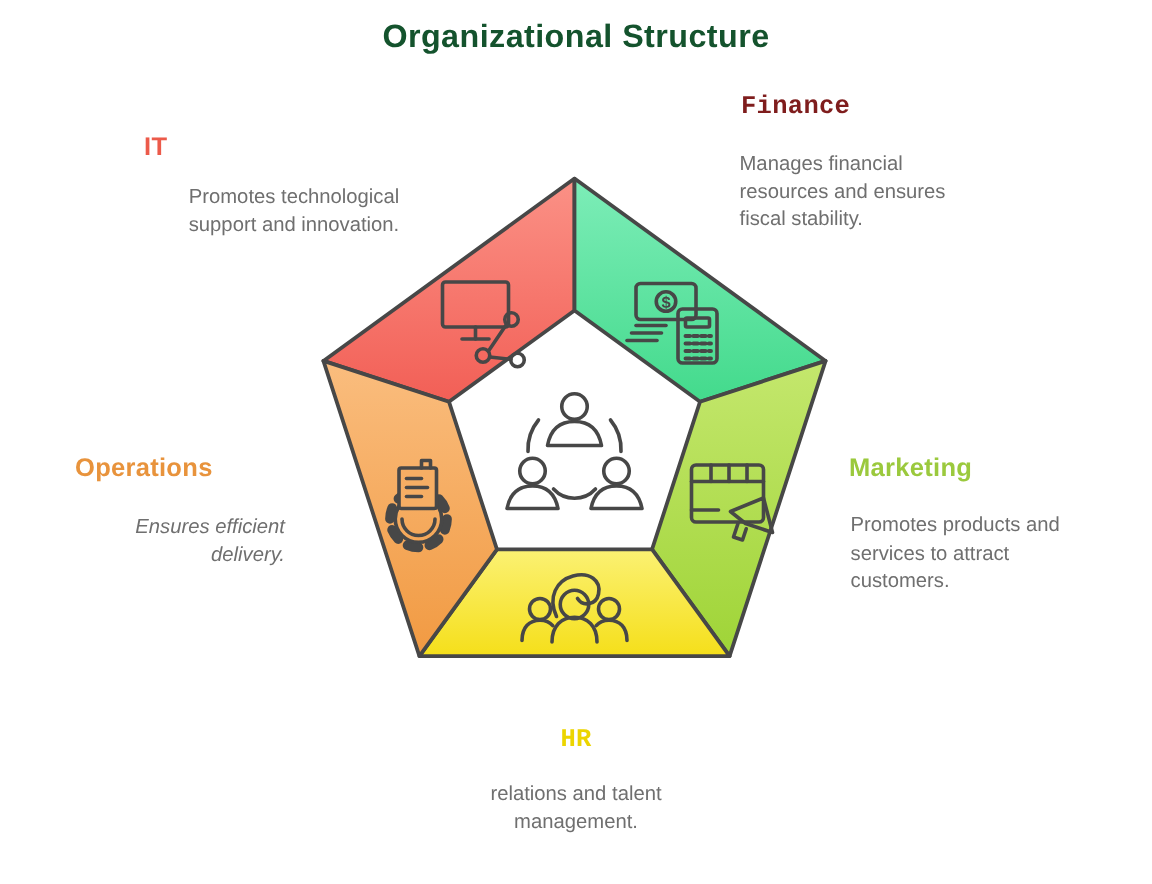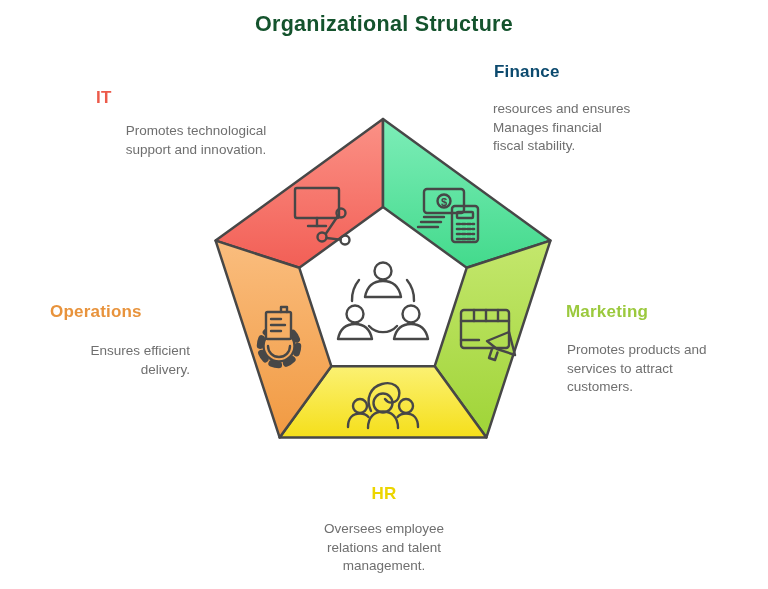--- a/index.html
+++ b/index.html
@@ -154,47 +154,46 @@
 
   <div class="section" style="left:96px; top:88px;">
     <h2 class="label" style="color: rgb(236, 90, 74);">IT</h2>
   </div>
   <div class="desc ta-c" style="left:103px; top:122px; width:186px;">
     <div>Promotes technological</div>
     <div>support and innovation.</div>
   </div>
 
   <div class="section" style="left:494px; top:62px;">
-    <h2 class="label" style="color: #0c4a6e;">Finance</h2>
+    <h2 class="label" style="color: #7f1d1d; font-family: Liberation Mono, monospace;">Finance</h2>
   </div>
   <div class="desc ta-l" style="left:493px; top:100px; width:190px;">
+    <div>Manages financial</div>
     <div>resources and ensures</div>
-    <div>Manages financial</div>
     <div>fiscal stability.</div>
   </div>
 
   <div class="section" style="left:566px; top:302px;">
     <h2 class="label" style="color: rgb(155, 201, 61);">Marketing</h2>
   </div>
   <div class="desc ta-l" style="left:567px; top:341px; width:180px;">
     <div>Promotes products and</div>
     <div>services to attract</div>
     <div>customers.</div>
   </div>
 
   <div class="section ta-c" style="left:334px; top:484px; width:100px; text-align:center;">
-    <h2 class="label" style="color: rgb(236, 213, 0);">HR</h2>
+    <h2 class="label" style="color: rgb(236, 213, 0); font-family: Liberation Mono, monospace;">HR</h2>
   </div>
   <div class="desc ta-c" style="left:294px; top:520px; width:180px;">
-    <div>Oversees employee</div>
     <div>relations and talent</div>
     <div>management.</div>
   </div>
 
   <div class="section" style="left:50px; top:302px;">
     <h2 class="label" style="color: rgb(232, 147, 60);">Operations</h2>
   </div>
-  <div class="desc ta-r" style="left:28px; top:342px; width:162px;">
+  <div class="desc ta-r" style="left:28px; top:342px; width:162px;font-style:italic;">
     <div>Ensures efficient</div>
     <div>delivery.</div>
   </div>
 
 </div>
 
 </body></html>

